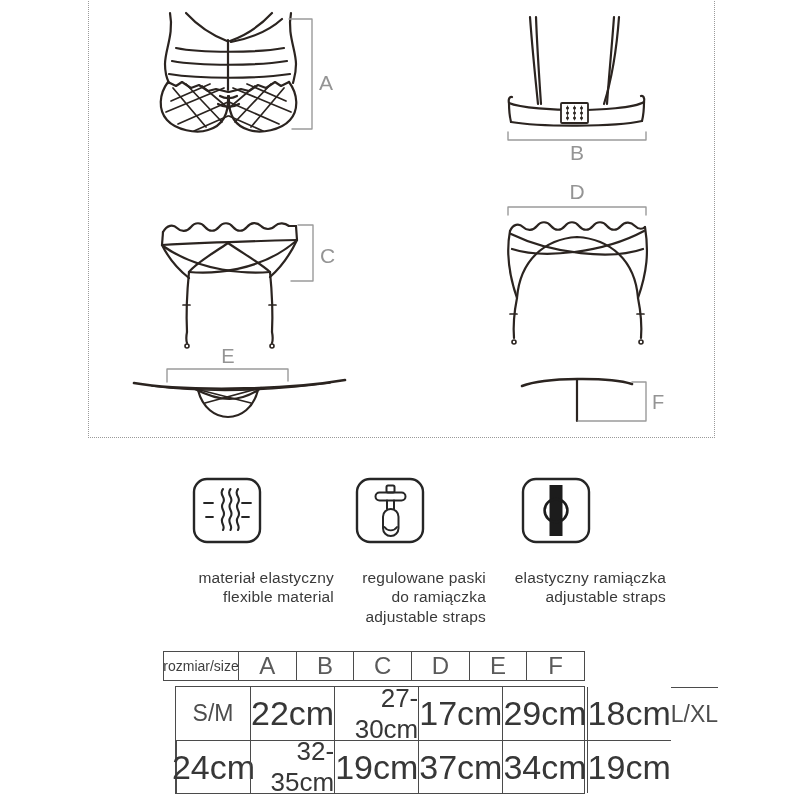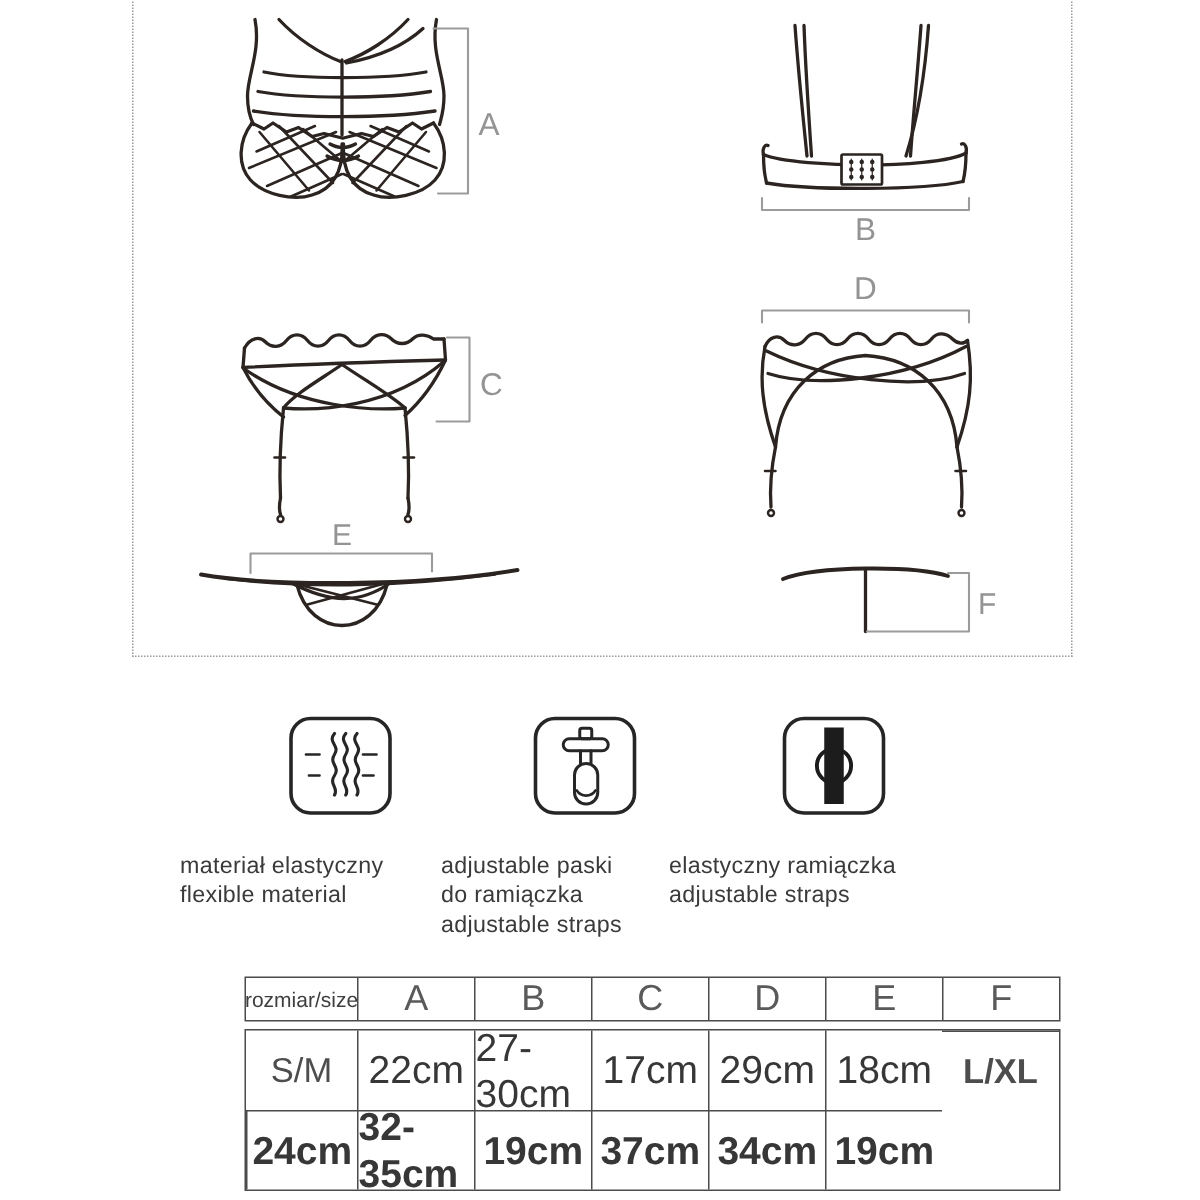--- a/index.html
+++ b/index.html
@@ -9,40 +9,40 @@
               border:1.5px dotted #9a9a9a;border-top:none;box-sizing:border-box;}
   .figures-svg{position:absolute;left:0;top:0;}
   .figures-svg path, .figures-svg line{fill:none;stroke:#2b2420;stroke-width:2.2;
               stroke-linecap:round;stroke-linejoin:round;}
   .figures-svg .thin{stroke-width:1.7;}
   .figures-svg .meas{stroke:#9b9b9b;stroke-width:1.4;}
   .figures-svg text{font-family:"Liberation Sans",sans-serif;font-size:21px;fill:#949494;}
   .figures-svg rect.hooks{fill:#fff;stroke:#2b2420;stroke-width:1.8;}
   .figures-svg circle.hookdot{fill:#2b2420;stroke:none;}
 
-  .feature-col{position:absolute;top:477px;text-align:left;}
+  .feature-col{position:absolute;top:477px;text-align:right;}
   .feature-icon{display:block;margin:0 auto;}
   .icon-stroke{fill:none;stroke:#262626;stroke-width:2.4;stroke-linecap:round;}
   .icon-box{fill:#ffffff;stroke:#262626;stroke-width:2.4;}
   .feature-text{margin-top:24px;font-size:15.5px;line-height:1.25;color:#3a3a3a;
                 letter-spacing:.2px;}
 
-  .size-table{position:absolute;left:163px;top:651px;width:544px;}
+  .size-table{position:absolute;left:163px;top:651px;width:422px;text-align:right;}
   .tbl{display:grid;grid-template-columns:74px repeat(6,1fr);
        border:1.5px solid #4b4b4b;box-sizing:border-box;background:#fff;}
   .tbl .cell{display:flex;align-items:center;justify-content:center;
              border-left:1.5px solid #4b4b4b;box-sizing:border-box;}
   .tbl .cell.first{border-left:none;}
   .tbl-head{height:30px;}
   .tbl-head .corner{font-size:14px;color:#3f3f3f;}
   .tbl-head .col-letter{font-size:24px;color:#5a5a5a;font-weight:400;}
-  .tbl-body{margin-top:5px;grid-auto-rows:53px;}
-  .tbl-body .row2{border-top:1.5px solid #4b4b4b;font-weight:bold;}
+  .tbl-body{margin-top:5px;grid-auto-rows:53px;margin-left:12px;}
+  .tbl-body .row2{border-top:1.5px solid #4b4b4b;}
   .size-cell{font-size:23px;color:#4d4d4d;}
-  .val-cell{font-size:26px;color:#373737;}
+  .val-cell{font-size:34px;color:#373737;}
   .val-cell.small{font-size:26px;}
 </style>
 </head>
 <body>
 
 <div class="canvas">
 
   <div class="dashed-box"></div>
 
   <svg class="figures-svg" width="800" height="460" viewBox="0 0 800 460">
@@ -202,21 +202,21 @@
   <div class="feature-col" style="left:294px;width:192px;">
     <svg class="feature-icon" width="70" height="67" viewBox="0 0 70 67">
       <rect class="icon-box" x="2" y="2" width="66" height="63" rx="13"></rect>
       <rect class="icon-stroke" style="stroke-width:2" x="31.5" y="8.5" width="8" height="7" rx="1.5"></rect>
       <rect class="icon-stroke" style="stroke-width:2" x="20.5" y="15.5" width="30" height="8" rx="4"></rect>
       <path class="icon-stroke" style="stroke-width:2" d="M32,23.5 v8.5 M39,23.5 v8.5"></path>
       <rect class="icon-stroke" style="stroke-width:2" x="28" y="32" width="15.5" height="27" rx="7.7"></rect>
       <path class="icon-stroke" style="stroke-width:1.8" d="M29.5,50 c3,4.5 9.5,4.5 12.5,0"></path>
     </svg>
     <div class="feature-text">
-      <div>adjustable paski</div>
+      <div>regulowane paski</div>
       <div>do ramiączka</div>
       <div>adjustable straps</div>
     </div>
   </div>
 
   <div class="feature-col" style="left:446px;width:220px;">
     <svg class="feature-icon" width="70" height="67" viewBox="0 0 70 67">
       <rect class="icon-box" x="2" y="2" width="66" height="63" rx="13"></rect>
       <rect x="28.5" y="8" width="13" height="51" fill="#1c1c1c"></rect>
       <circle cx="35" cy="33.5" r="11.4" fill="none" stroke="#1c1c1c" stroke-width="2.6"></circle>

